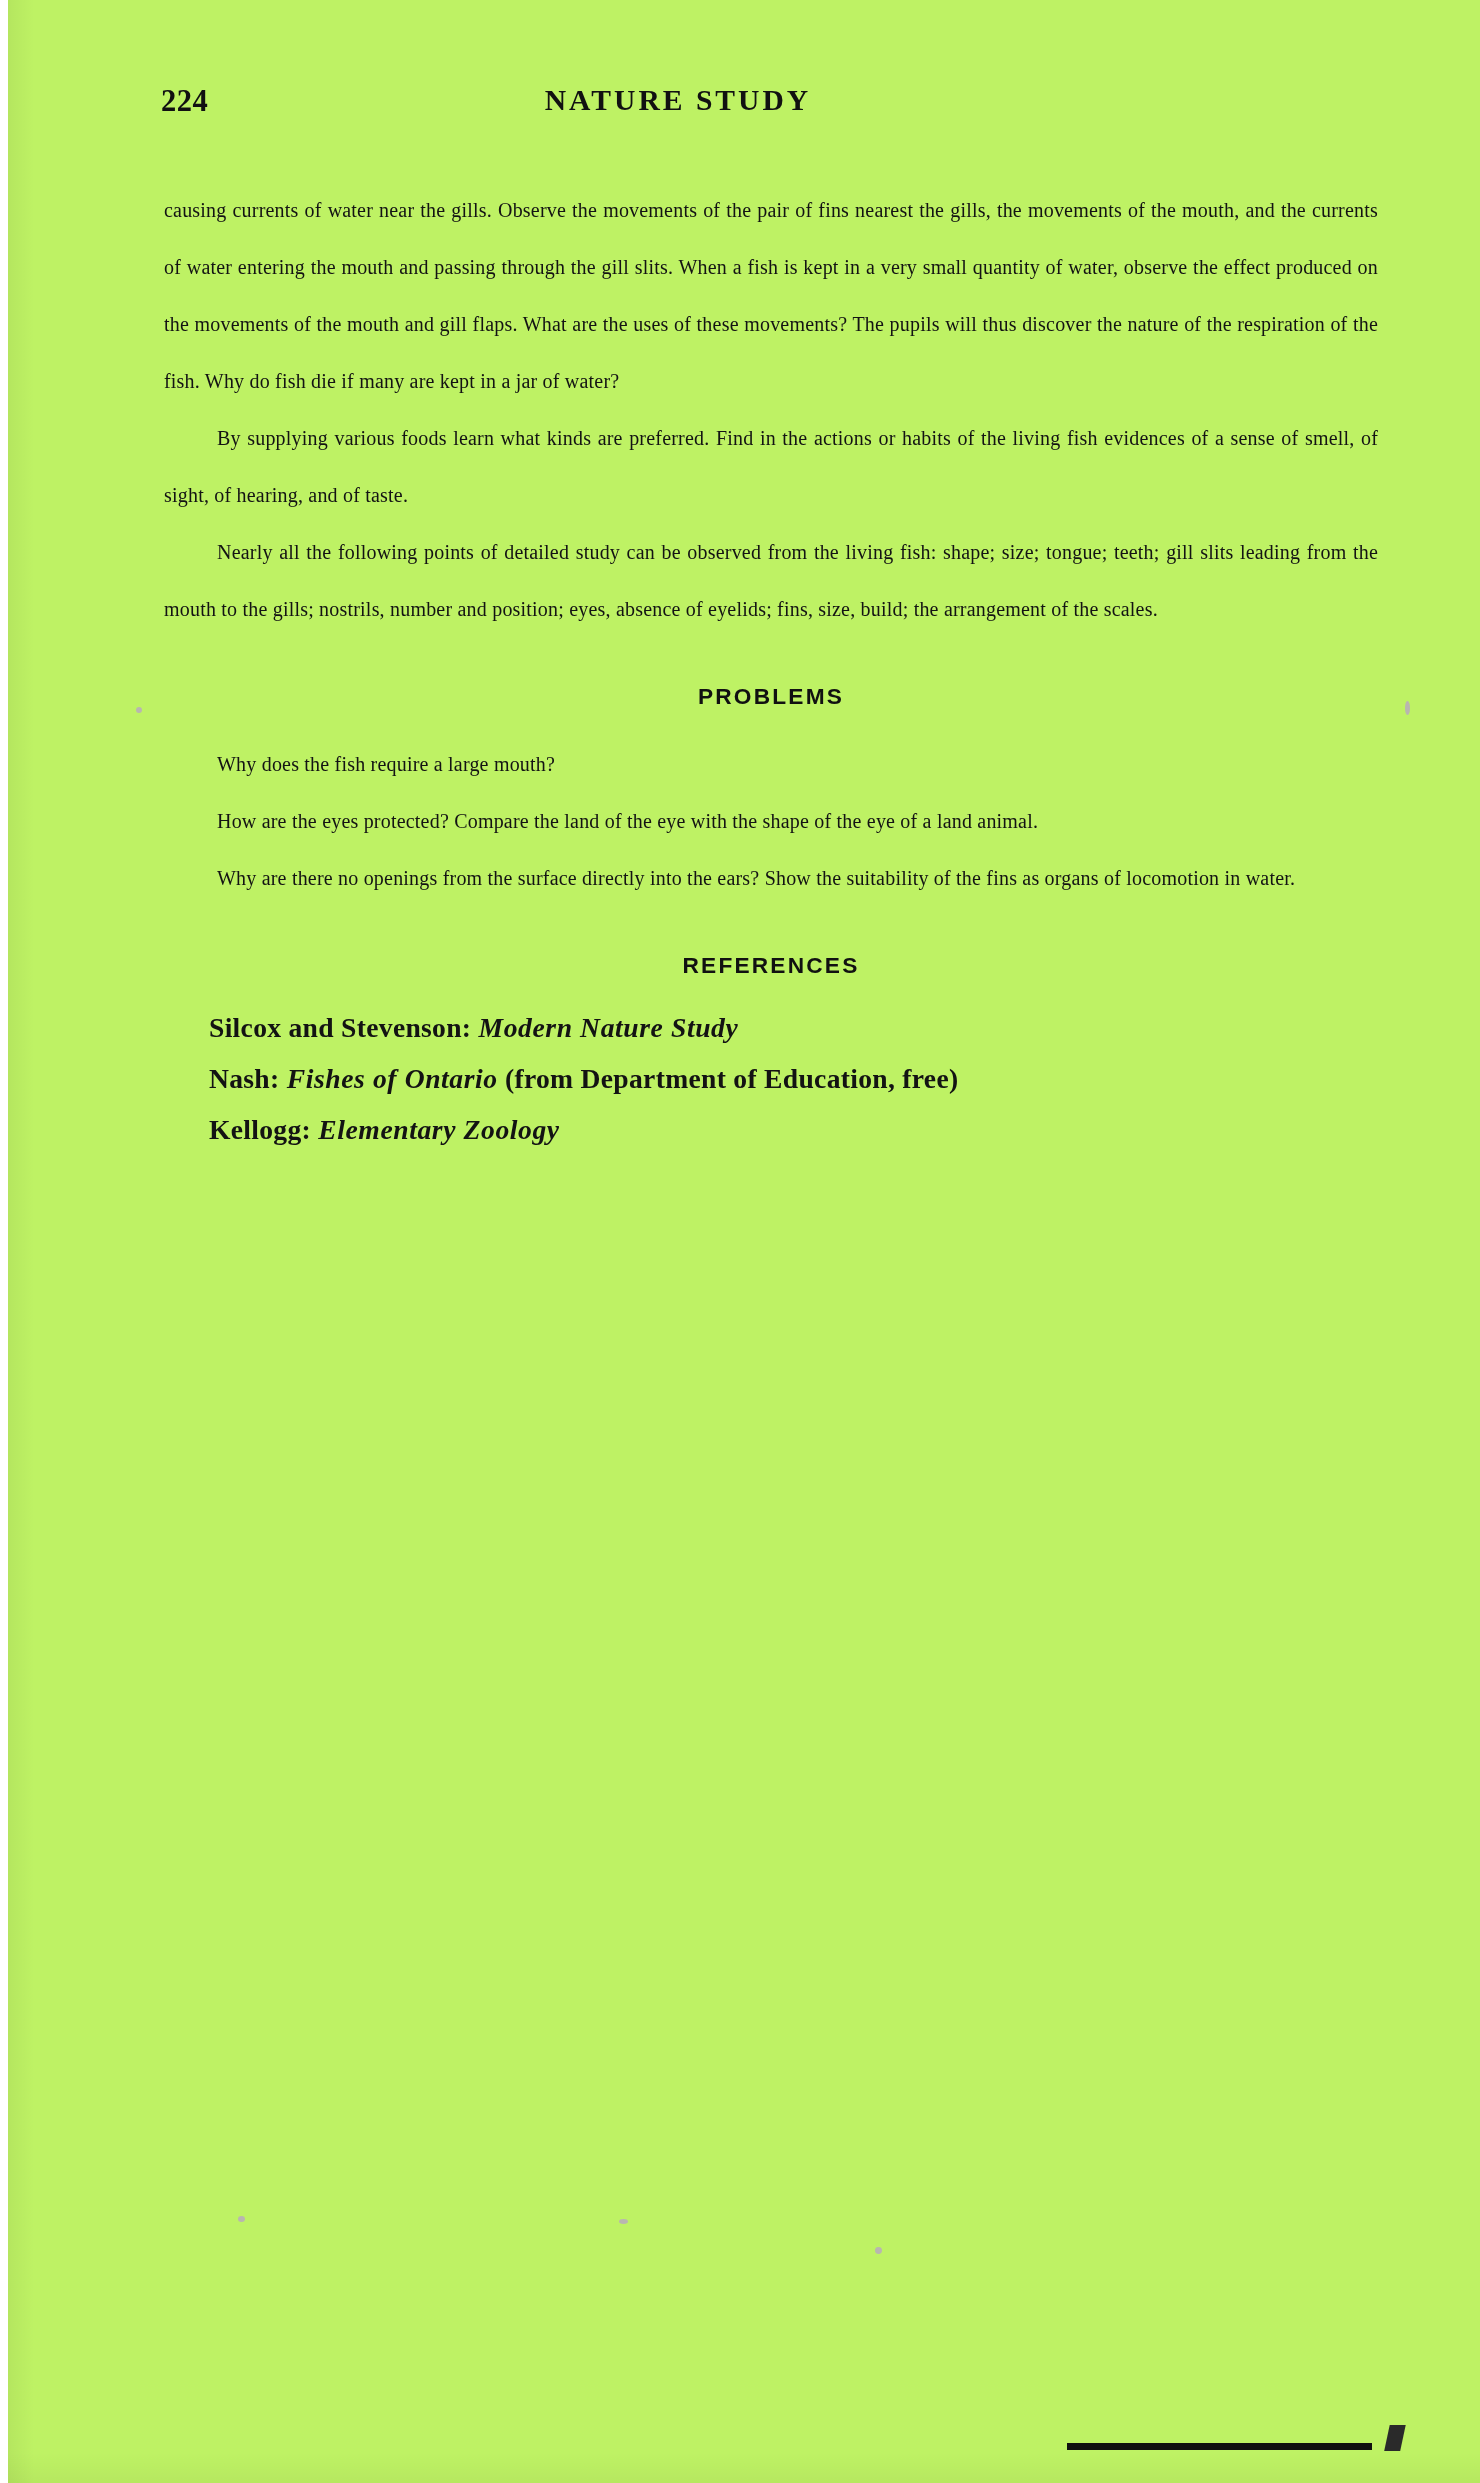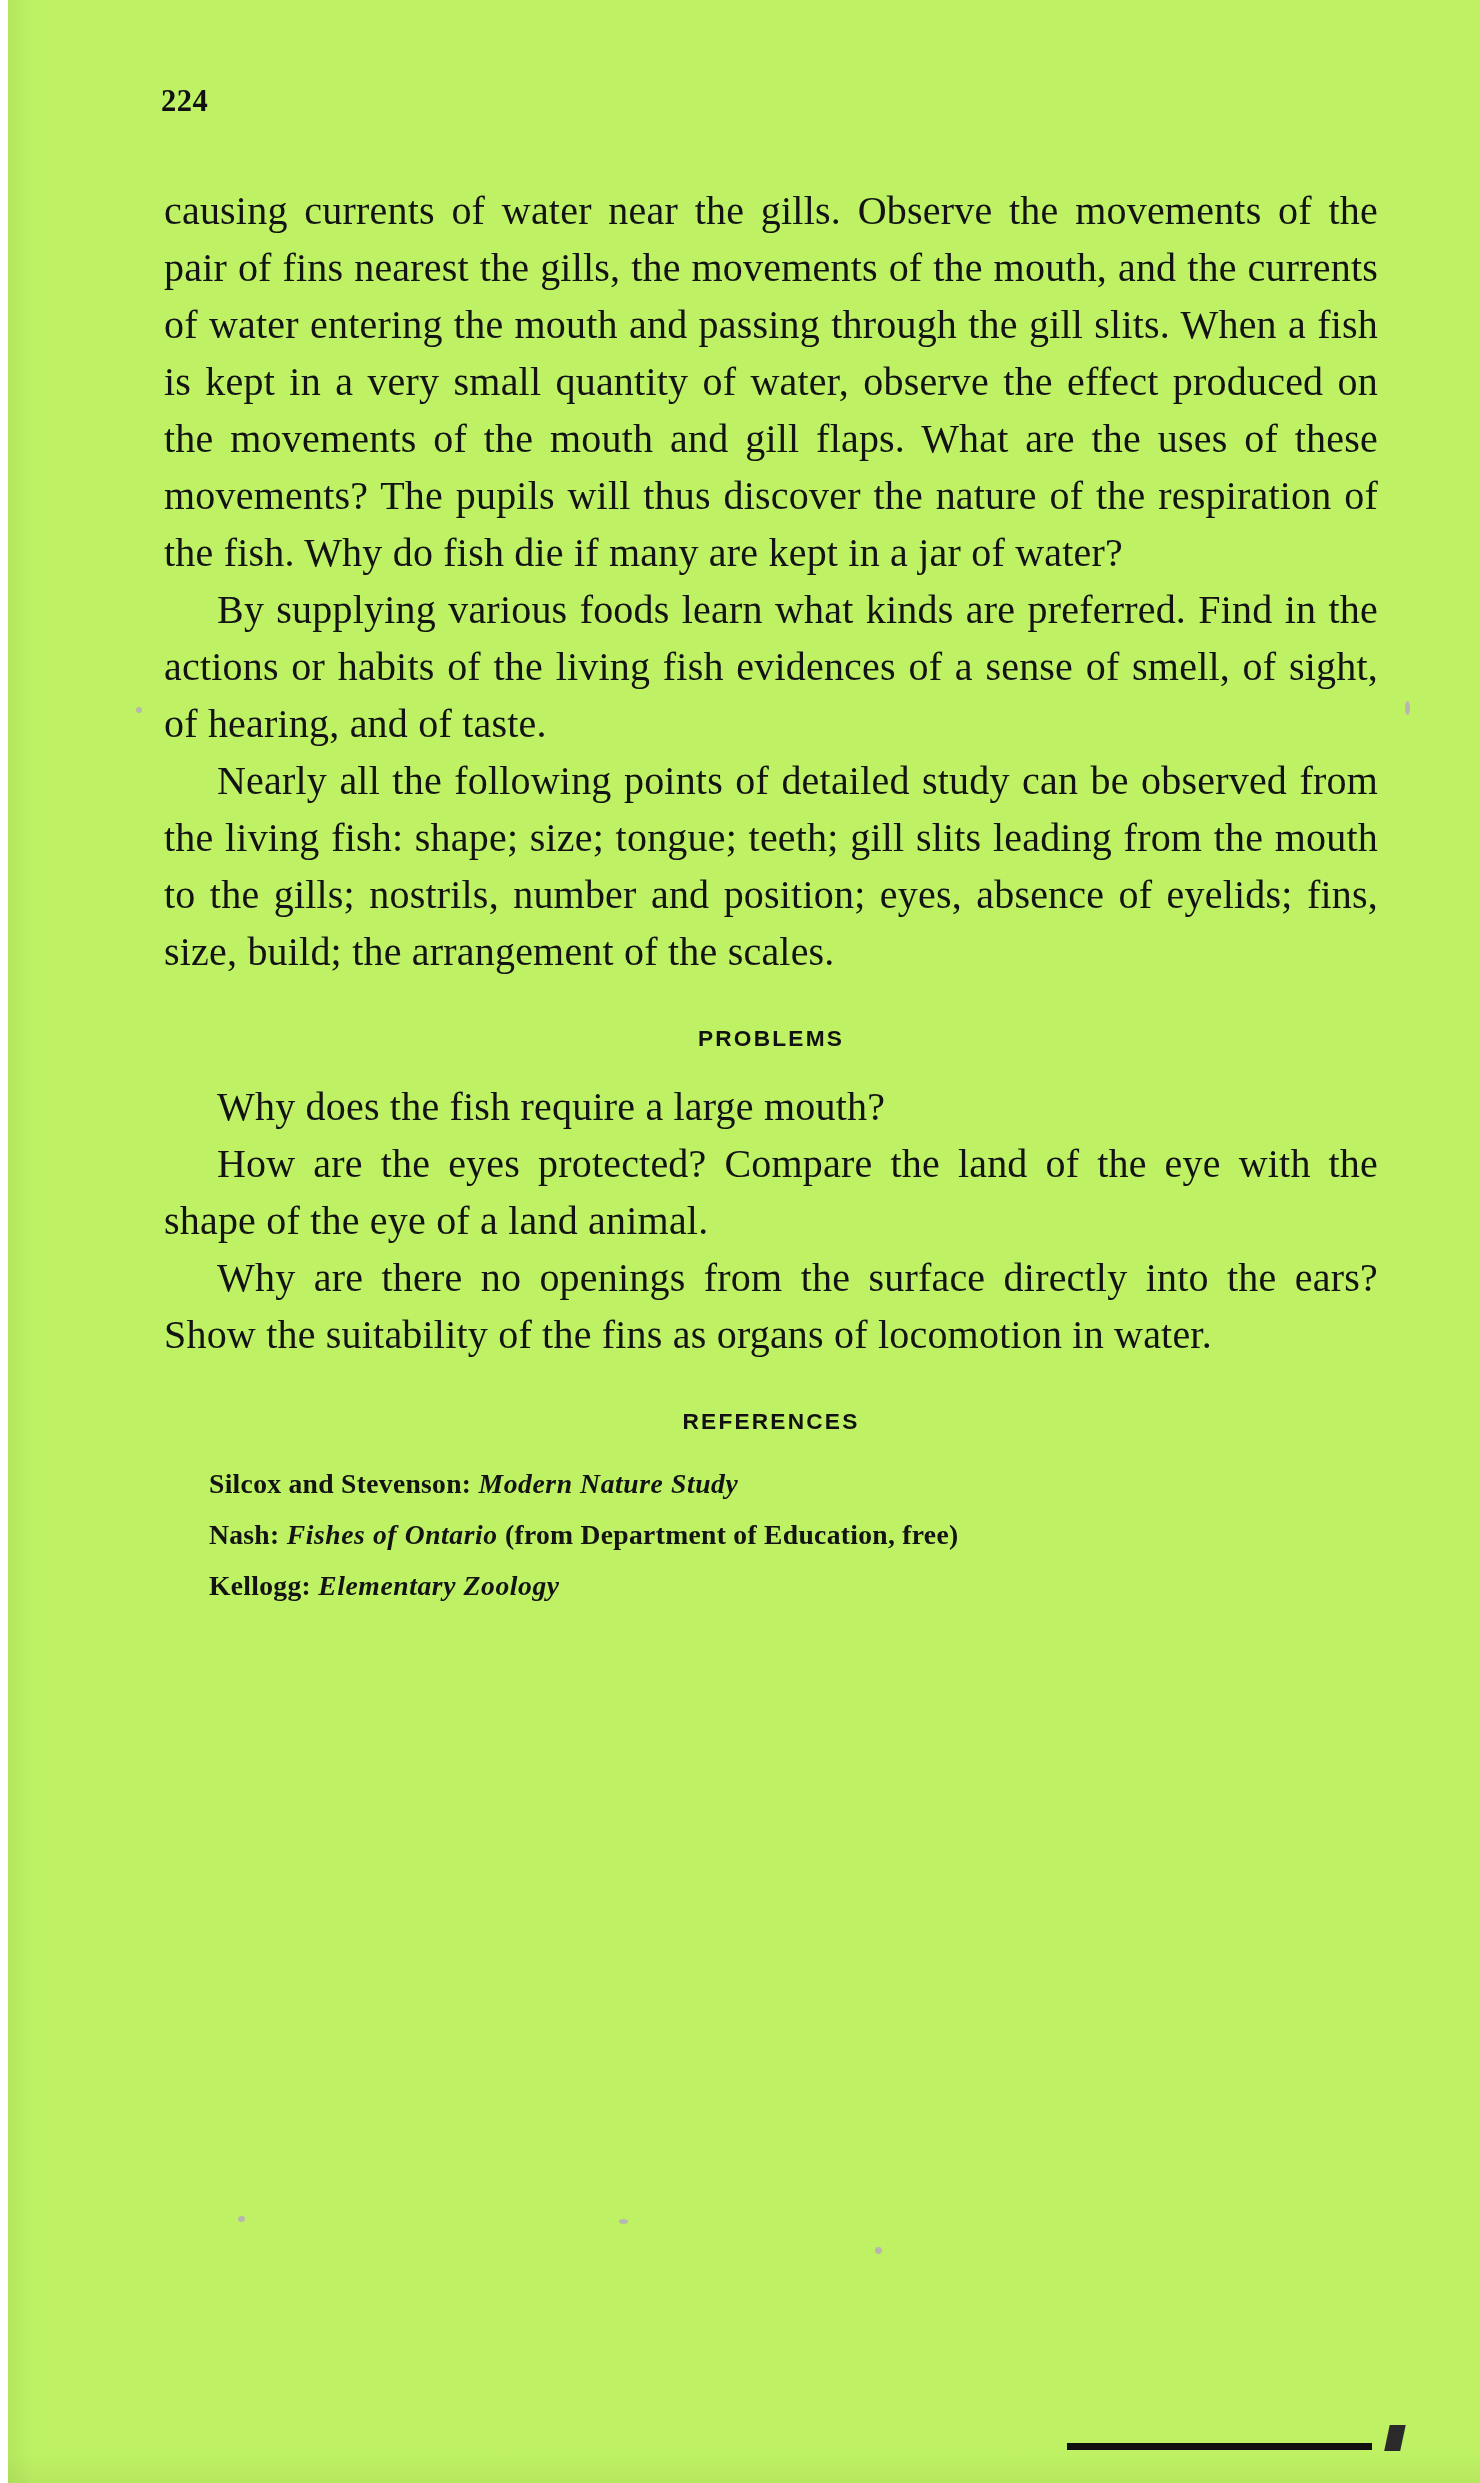--- a/index.html
+++ b/index.html
@@ -52,21 +52,21 @@
     color: #111;
   }
   .body-col {
     position: absolute;
     top: 182px;
     left: 156px;
     width: 1214px;
   }
   p.para {
     margin: 0;
-    font-size: 40px;
+    font-size: 20px;
     line-height: 57px;
     text-align: justify;
     text-justify: inter-word;
     color: #131313;
     letter-spacing: 0.2px;
   }
   p.para.indent {
     text-indent: 53px;
   }
   p.para + p.para {
@@ -145,20 +145,21 @@
 </head>
 <body>
 
 <div class="page">
 
   <div class="edge-shade-left"></div>
   <div class="edge-shade-bottom"></div>
 
   <div class="header">
     <div class="folio">224</div>
+    <div class="running-head">NATURE STUDY</div>
   </div>
 
   <div class="body-col">
 
     <p class="para">causing currents of water near the gills. Observe the movements of the pair of fins nearest the gills, the movements of the mouth, and the currents of water entering the mouth and passing through the gill slits. When a fish is kept in a very small quantity of water, observe the effect produced on the movements of the mouth and gill flaps. What are the uses of these movements? The pupils will thus discover the nature of the respiration of the fish. Why do fish die if many are kept in a jar of water?</p>
 
 
     <p class="para indent">By supplying various foods learn what kinds are preferred. Find in the actions or habits of the living fish evidences of a sense of smell, of sight, of hearing, and of taste.</p>
 
     <p class="para indent">Nearly all the following points of detailed study can be observed from the living fish: shape; size; tongue; teeth; gill slits leading from the mouth to the gills; nostrils, number and position; eyes, absence of eyelids; fins, size, build; the arrangement of the scales.</p>

